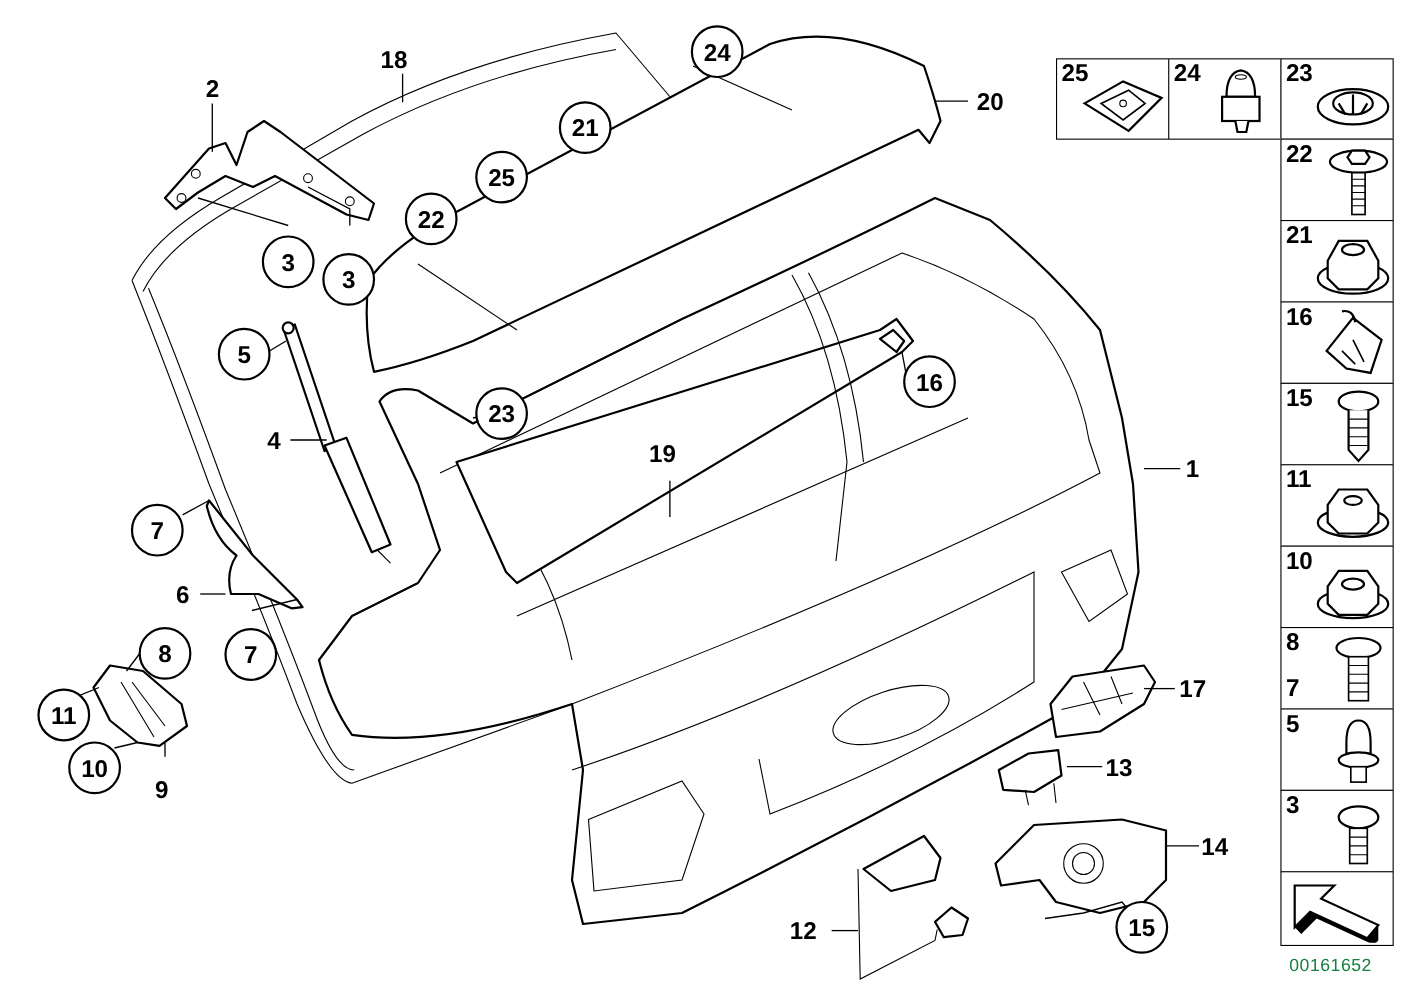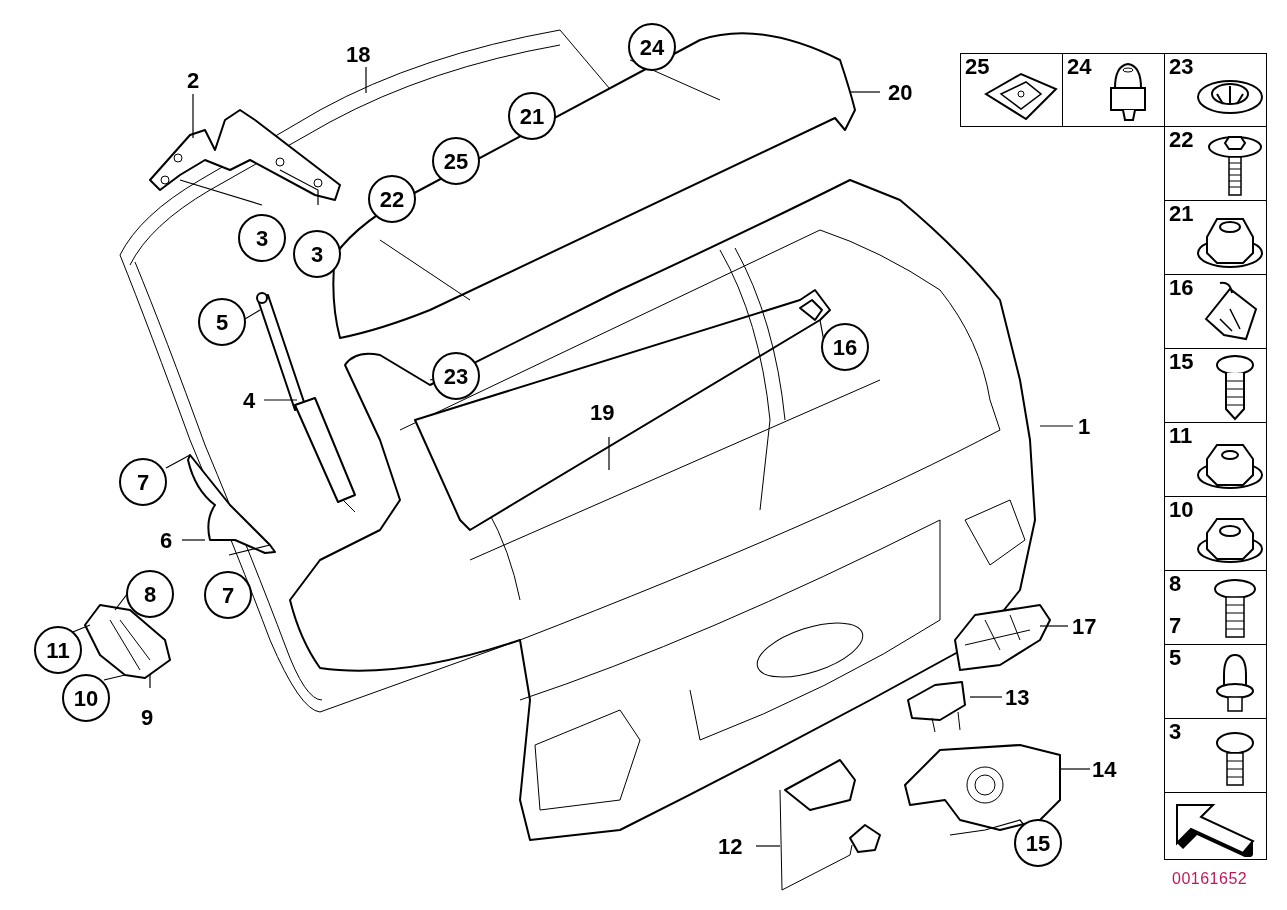--- a/index.html
+++ b/index.html
@@ -6,21 +6,21 @@
   body{width:1287px;height:910px;position:relative;overflow:hidden;font-family:"Liberation Sans",sans-serif;}
   #diagram{position:absolute;left:0;top:0;width:1287px;height:910px;}
   .lbl{font-family:"Liberation Sans",sans-serif;font-weight:bold;font-size:22px;fill:#000;}
   .circ{fill:#fff;stroke:#000;stroke-width:2;}
   .part{fill:#fff;stroke:#000;stroke-width:2;stroke-linejoin:round;}
   .thin{fill:none;stroke:#000;stroke-width:1;}
   .lead{fill:none;stroke:#000;stroke-width:1.2;}
   .legend-box{position:absolute;border:1.5px solid #000;background:#fff;box-sizing:border-box;}
   .legend-num{position:absolute;left:4px;top:2px;font-weight:bold;font-size:22px;line-height:22px;color:#000;}
   .legend-icon{position:absolute;}
-  #docnum{position:absolute;left:1172px;top:870px;font-size:16px;color:#be185d;letter-spacing:0.5px;}
+  #docnum{position:absolute;left:1172px;top:870px;font-size:16px;color:#15803d;letter-spacing:0.5px;}
 </style>
 </head>
 <body>
 
 <svg id="diagram" viewBox="0 0 1287 910" xmlns="http://www.w3.org/2000/svg">
 
   <g>
     <path class="thin" stroke-width="2" d="M120 255 Q140 215 200 180 L320 110 Q420 55 560 30 L615 95 M130 265 Q150 225 210 190 L330 122 Q430 68 560 45"></path>
     <path class="thin" stroke-width="2" d="M120 255 Q150 330 190 440 Q240 560 270 640 Q300 710 320 712 L520 640 M135 262 Q165 335 205 445 Q255 565 285 645 Q305 700 322 700"></path>
   </g>

